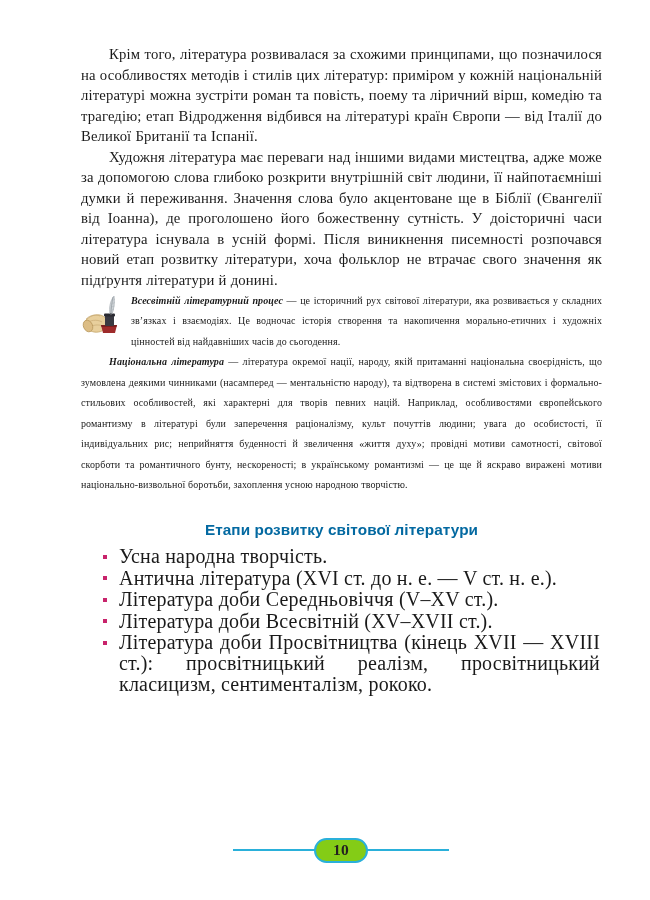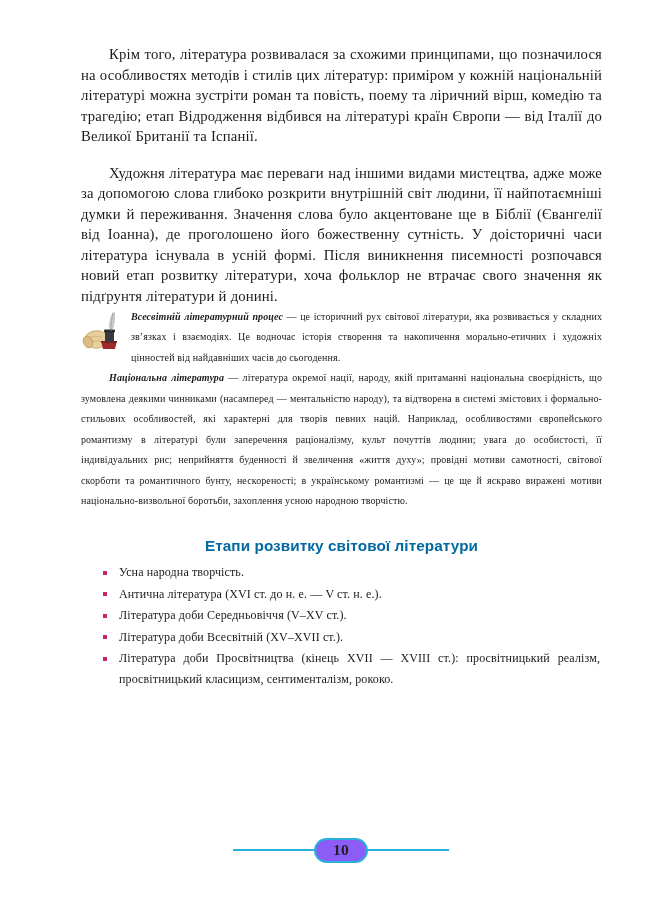--- a/index.html
+++ b/index.html
@@ -37,21 +37,21 @@
     line-height: 20.55px;
     text-align: justify;
     text-indent: 28px;
     letter-spacing: 0.01em;
     word-spacing: 0.02em;
     -webkit-hyphens: none;
     hyphens: none;
   }
 
   p.body-par + p.body-par {
-    margin-top: 16px;
+    margin-top: 0;
   }
 
   
   .def-block {
     position: relative;
     margin-top: 0;
   }
 
   .def-illustration {
     float: left;
@@ -97,21 +97,21 @@
 
   
   ul.stage-list {
     list-style: none;
     margin: 0;
     padding: 0 0 0 22px;
   }
 
   ul.stage-list li {
     position: relative;
-    font-size: 12px;
+    font-size: 20px;
     line-height: 20.6px;
     text-align: left;
     padding-left: 16px;
     margin: 0 0 1px 0;
     letter-spacing: 0.01em;
   }
 
   ul.stage-list li .bullet-marker {
     position: absolute;
     left: 0;
@@ -143,21 +143,21 @@
     height: 2.6px;
     width: 82px;
     background: #2ab0da;
   }
 
   .footer-pill {
     width: 54px;
     height: 25px;
     border: 2.2px solid #2ab0da;
     border-radius: 13px;
-    background: #8b5cf6;
+    background: #84cc16;
     display: flex;
     align-items: center;
     justify-content: center;
     margin: 0 -1px;
     box-sizing: border-box;
   }
 
   .footer-pill span {
     font-family: "Liberation Serif", "DejaVu Serif", serif;
     font-size: 15.5px;

